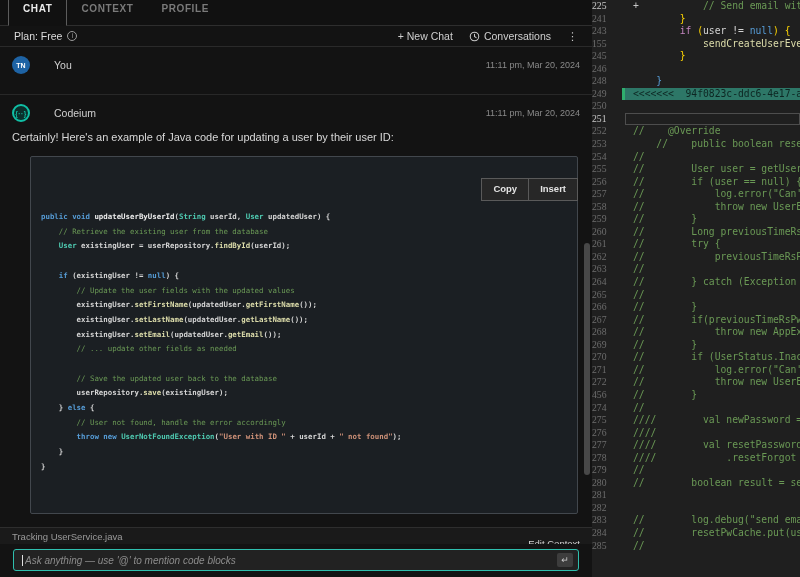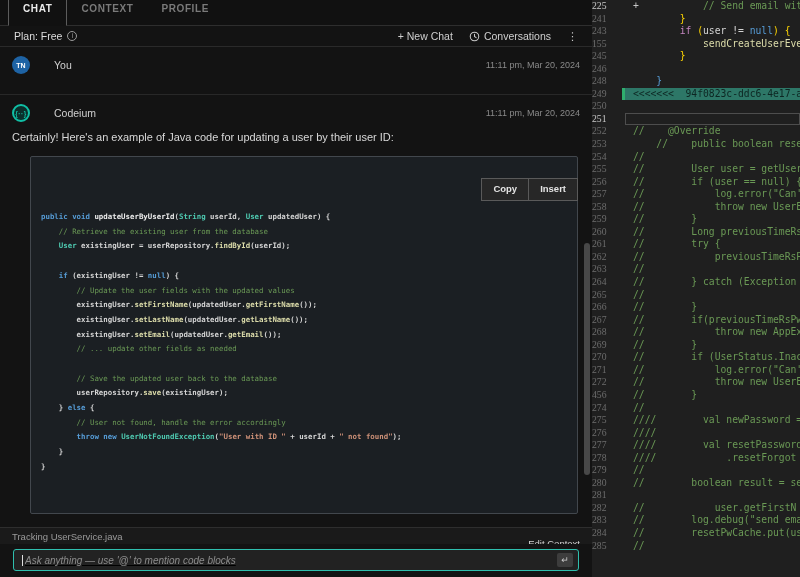--- a/index.html
+++ b/index.html
@@ -38,21 +38,21 @@
   .tk-k { color:#569CD6; } .tk-t { color:#4EC9B0; } .tk-f { color:#DCDCAA; }
   .tk-c { color:#6A9955; font-weight:500; } .tk-s { color:#CE9178; }
   .tk-p { color:#d4d4d4; } .tk-b { color:#ececec; }
 
   .chat-scrollbar { position:absolute; right:2px; top:196px; width:6px; height:232px; background:#484848; border-radius:3px; }
 
   .footerbar { height:17px; flex:none; background:#1a1a1a; border-top:1px solid #2e2e2e; display:flex; align-items:center; padding:0 12px; font-size:9.5px; color:#9a9a9a; }
   .edit-context { margin-left:auto; color:#d2d2d2;margin-top:15px; }
 
   .inputbar { height:33px; flex:none; padding:5px 13px 6px; background:#131313; display:flex; }
-  .inputbox { flex:1; position:relative; border:1px solid #2fbfae; border-radius:3px; background:#222; display:flex; align-items:center; padding:0 26px 0 8px;text-decoration:underline; }
+  .inputbox { flex:1; position:relative; border:1px solid #2fbfae; border-radius:3px; background:#222; display:flex; align-items:center; padding:0 26px 0 8px; }
   .caret { width:1px; height:11px; background:#e0e0e0; margin-right:2px; flex:none; }
   .placeholder { font-size:10px; font-style:italic; color:#8c8c8c; white-space:nowrap; overflow:hidden; }
   .enter-btn { position:absolute; right:5px; top:50%; transform:translateY(-50%); width:16px; height:14px; background:#3d3d3d; border-radius:2px; color:#c9c9c9; font-size:9px; display:flex; align-items:center; justify-content:center; }
 
   
   .editor { flex:1; background:#1f1f1f; overflow:hidden; font-family:"DejaVu Sans Mono",monospace; font-size:9.7px; line-height:12.55px; }
   .ed-row { display:flex; height:12.55px; white-space:pre; }
   .ed-gut { width:33px; flex:none; text-align:left; color:#6d6d6d; padding-right:5px; position:relative;font-family:Liberation Serif, serif; }
   .ed-gut.hl { color:#cacaca; }
   .gut-bar { position:absolute; right:0; top:0.5px; bottom:0.5px; width:3px; background:#2fae6e; }
@@ -173,19 +173,19 @@
       <div class="ed-row"><div class="ed-gut">272</div><div class="ed-ct"><span class="ed-cm">//            throw new UserExce</span></div></div>
       <div class="ed-row"><div class="ed-gut">456</div><div class="ed-ct"><span class="ed-cm">//        }</span></div></div>
       <div class="ed-row"><div class="ed-gut">274</div><div class="ed-ct"><span class="ed-cm">//</span></div></div>
       <div class="ed-row"><div class="ed-gut">275</div><div class="ed-ct"><span class="ed-cm">////        val newPassword = ge</span></div></div>
       <div class="ed-row"><div class="ed-gut">276</div><div class="ed-ct"><span class="ed-cm">////</span></div></div>
       <div class="ed-row"><div class="ed-gut">277</div><div class="ed-ct"><span class="ed-cm">////        val resetPasswordInf</span></div></div>
       <div class="ed-row"><div class="ed-gut">278</div><div class="ed-ct"><span class="ed-cm">////            .resetForgot</span></div></div>
       <div class="ed-row"><div class="ed-gut">279</div><div class="ed-ct"><span class="ed-cm">//</span></div></div>
       <div class="ed-row"><div class="ed-gut">280</div><div class="ed-ct"><span class="ed-cm">//        boolean result = sendE</span></div></div>
       <div class="ed-row"><div class="ed-gut">281</div></div>
-      <div class="ed-row"><div class="ed-gut">282</div><div class="ed-ct"><span class="ed-cm">//            user.getFirstN</span></div></div>
+      <div class="ed-row"><div class="ed-gut">282</div></div>
       <div class="ed-row"><div class="ed-gut">283</div><div class="ed-ct"><span class="ed-cm">//        log.debug("send email</span></div></div>
       <div class="ed-row"><div class="ed-gut">284</div><div class="ed-ct"><span class="ed-cm">//        resetPwCache.put(user</span></div></div>
       <div class="ed-row"><div class="ed-gut">285</div><div class="ed-ct"><span class="ed-cm">//</span></div></div>
     </div>
 
 </div>
 
 </body></html>

